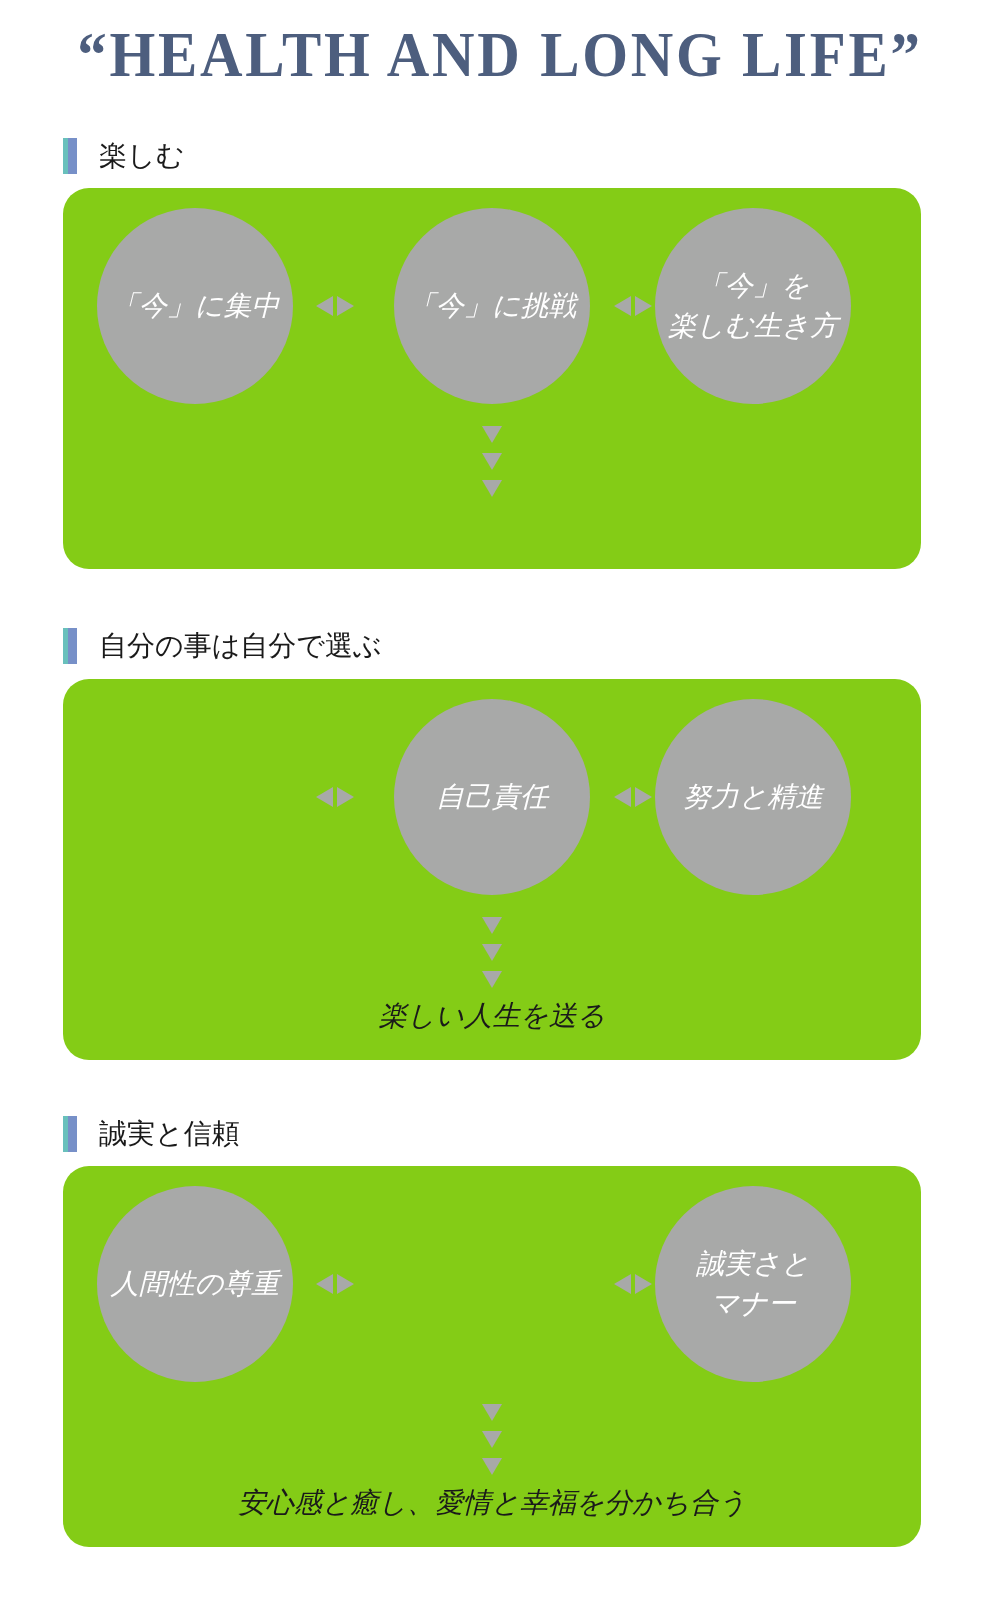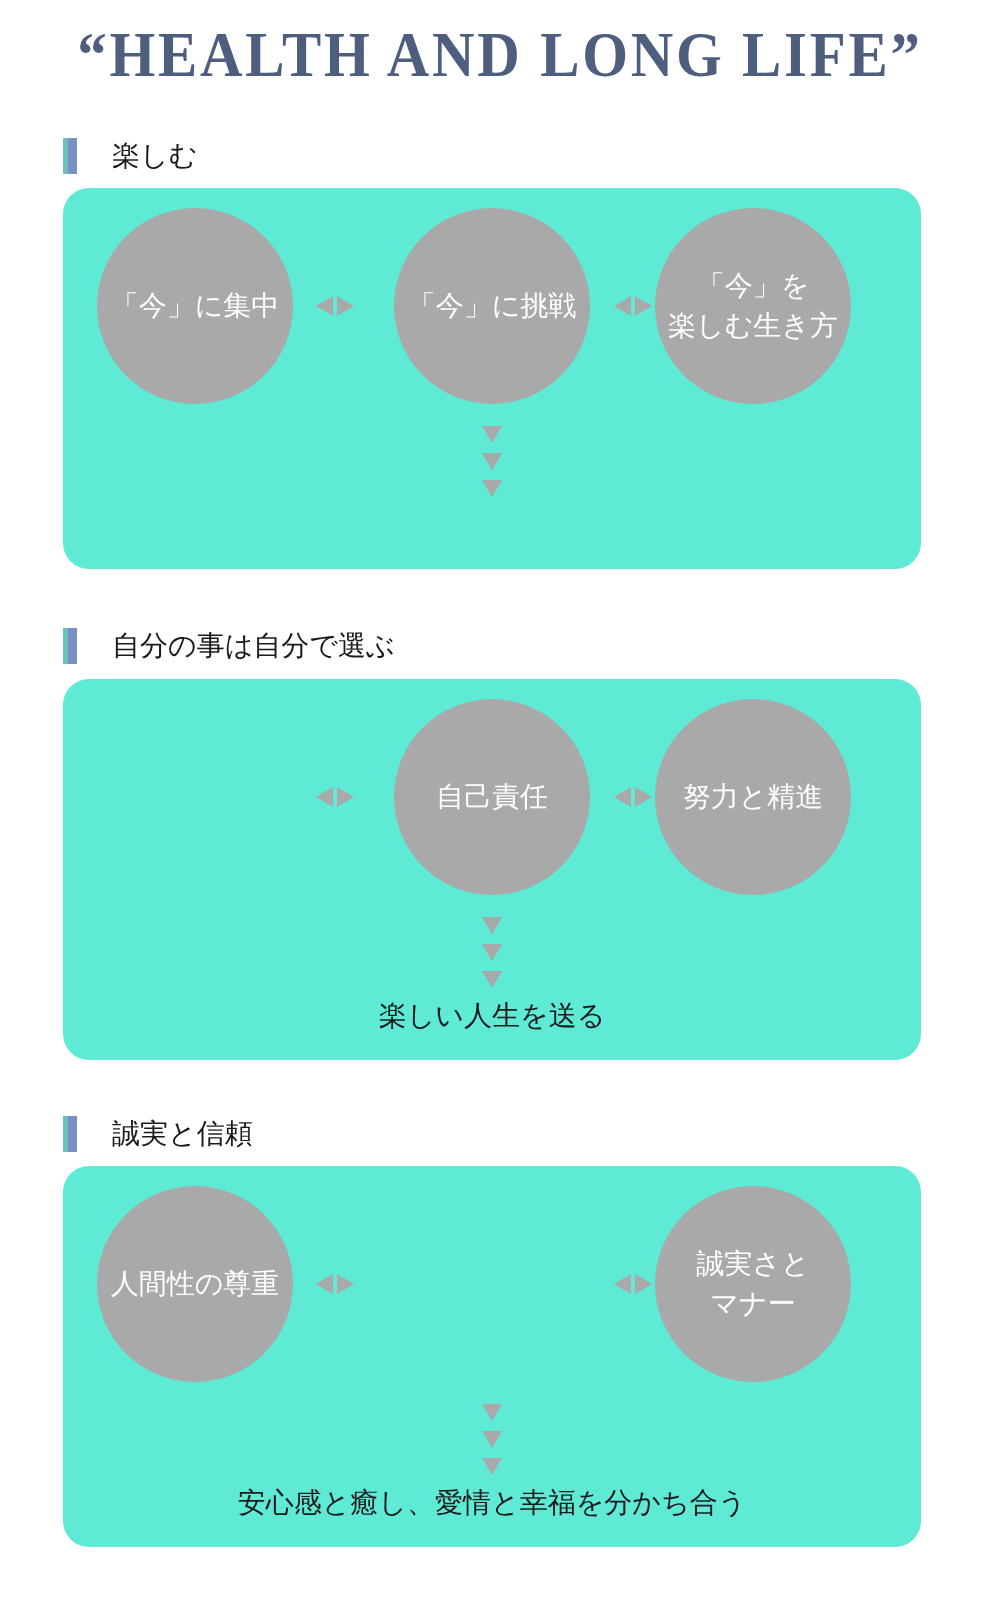--- a/index.html
+++ b/index.html
@@ -5,22 +5,22 @@
   html, body { margin:0; padding:0; background:#ffffff; }
   body { width:1000px; height:1597px; position:relative; overflow:hidden;
          font-family:"DejaVu Sans", "Liberation Sans", sans-serif; }
   .title { position:absolute; left:0; top:18px; width:1000px; text-align:center;
            font-family:"Liberation Serif","DejaVu Serif", serif; font-weight:bold;
            font-size:64px; color:#4d5e7e; letter-spacing:3px; transform:scaleX(0.92); }
   .section-head { position:absolute; left:63px; height:36px; display:flex; align-items:center; }
   .bar { width:14px; height:36px; display:flex; }
   .bar .b1 { width:5px; background:#69c0bc; }
   .bar .b2 { width:9px; background:#7790c8; }
-  .head-text { margin-left:35px; font-size:28px; color:#1a1a1a; }
-  .panel { position:absolute; left:63px; width:858px; height:381px; background:#5eead4; border-radius:26px; }
+  .head-text { margin-left:22px; font-size:28px; color:#1a1a1a; }
+  .panel { position:absolute; left:63px; width:858px; height:381px; background:#84cc16; border-radius:26px;font-style:italic; }
   .circle { position:absolute; top:20px; width:196px; height:196px; border-radius:50%;
             background:#a8a9a8; color:#ffffff; display:flex; align-items:center; justify-content:center;
             text-align:center; font-size:28px; line-height:40px; white-space:pre-line; }
   .c1 { left:34px; } .c2 { left:331px; } .c3 { left:592px; }
   .lr { position:absolute; top:108px; display:flex; gap:4px; }
   .lr1 { left:253px; } .lr2 { left:551px; }
   .tri-l { width:0; height:0; border-top:10px solid transparent; border-bottom:10px solid transparent; border-right:17px solid #a8a9a8; }
   .tri-r { width:0; height:0; border-top:10px solid transparent; border-bottom:10px solid transparent; border-left:17px solid #a8a9a8; }
   .downs { position:absolute; left:419px; top:238px; display:flex; flex-direction:column; gap:10px; }
   .tri-d { width:0; height:0; border-left:10px solid transparent; border-right:10px solid transparent; border-top:17px solid #a8a9a8; }

